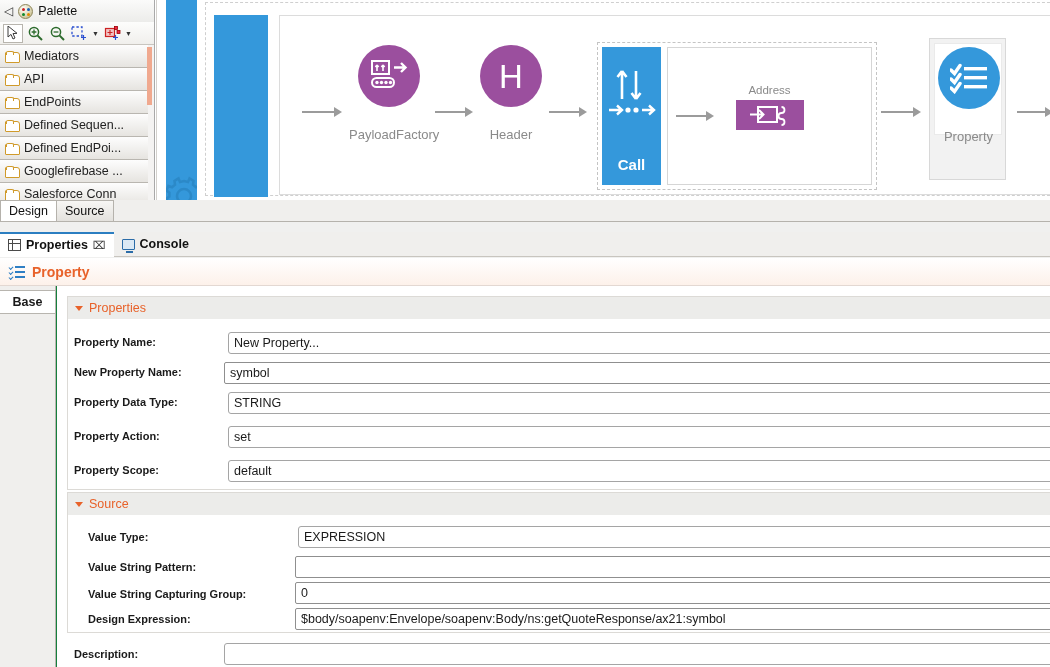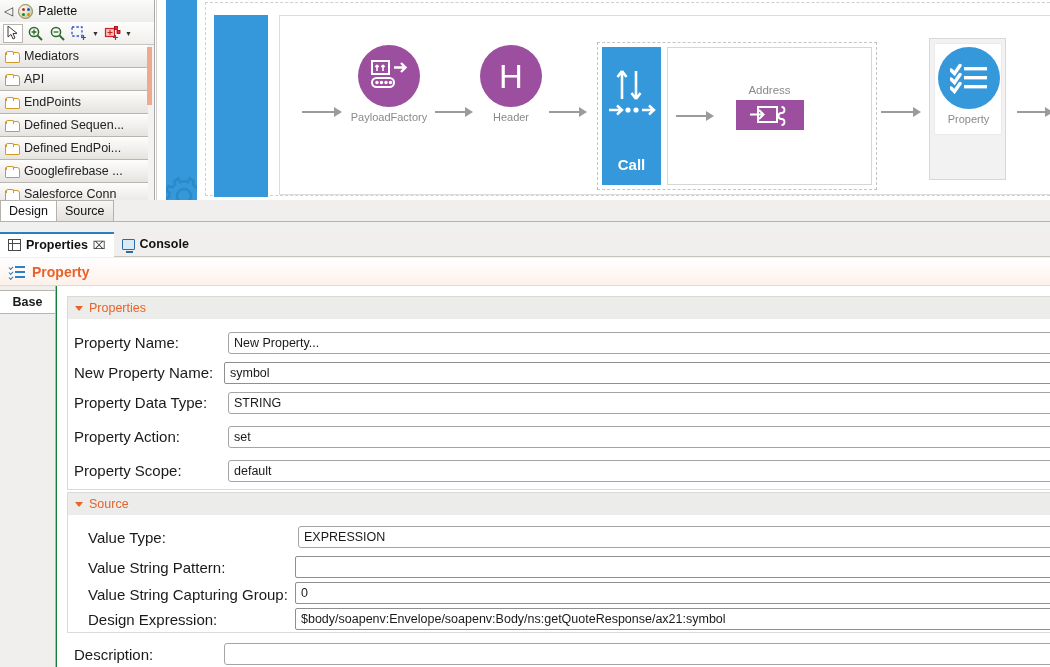--- a/index.html
+++ b/index.html
@@ -61,21 +61,21 @@
                 border:1.5px dashed #cfcfcf; }
   #seq-blue { position:absolute; left:8px; top:12px; width:54px; height:182px; background:#3498db; }
   #seq-inner { position:absolute; left:73px; top:12px; right:-20px; height:180px; border:1px solid #dcdcdc;
                background:#fff; }
 
   .node { position:absolute; text-align:center; }
   .circle { width:62px; height:62px; border-radius:50%; display:flex; align-items:center;
             justify-content:center; margin:0 auto; }
   .c-purple { background:#9b4f9e; }
   .c-blue   { background:#3498db; }
-  .node-label { font-size:11px; color:#8a8a8a; margin-top:4px; }
+  .node-label { font-size:13px; color:#8a8a8a; margin-top:20px; }
 
   .arrow { position:absolute; height:12px; display:flex; align-items:center; }
   .arrow .shaft { height:2px; background:#9b9b9b; flex:1; }
   .arrow .head { width:0;height:0;border-top:5px solid transparent;border-bottom:5px solid transparent;
                  border-left:8px solid #9b9b9b; }
 
   #call-group { position:absolute; left:440px; top:42px; width:280px; height:148px;
                 border:1.5px dashed #c4c4c4; }
   #call-box { position:absolute; left:4px; top:4px; width:59px; height:138px; background:#3498db;
               color:#fff; }
@@ -138,21 +138,21 @@
 
   #form-panel { position:absolute; left:57px; top:0; right:0; bottom:0; background:#ffffff;
                 overflow:hidden; }
   .section { position:absolute; left:10px; right:-6px; border:1px solid #dcdad6; }
   .section-hd { height:22px; background:#ececea; display:flex; align-items:center; gap:6px;
                 padding-left:7px; font-size:12.5px; color:#e8622a; }
   .caret { width:0;height:0;border-left:4px solid transparent;border-right:4px solid transparent;
            border-top:5px solid #e8622a; }
 
   .row { position:absolute; height:22px; display:flex; align-items:center; }
-  .row .lbl { font-size:15px; color:#1a1a1a; white-space:nowrap; }
+  .row .lbl { font-size:11px; color:#1a1a1a; white-space:nowrap;font-weight:bold; }
   .fld { position:absolute; height:22px; border:1px solid #a5a5a5; border-radius:3px; background:#fff;
          display:flex; align-items:center; padding-left:5px; font-size:12.5px; color:#1a1a1a;
          overflow:hidden; white-space:nowrap; }
   .fld.sharp { border-radius:2px; border-color:#8f8f8f; }
 </style>
 </head>
 <body>
 
 <div id="top-region">
 

